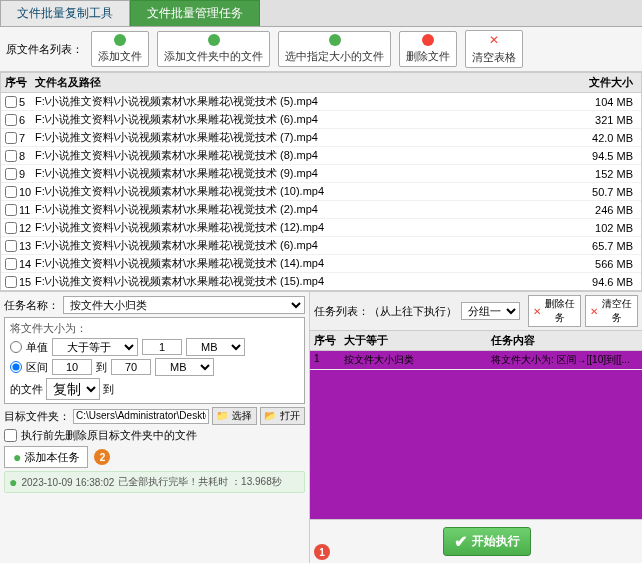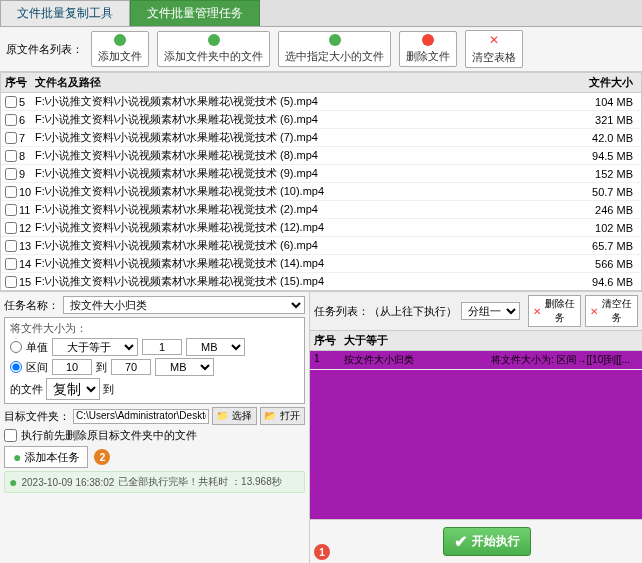--- a/index.html
+++ b/index.html
@@ -310,20 +310,21 @@
         </button>
         <button class="right-clear-btn">
           <span style="color:#f44336;">✕</span>
           <span>清空任务</span>
         </button>
       </div>
 
       <div class="task-table-header">
         <span>序号</span>
         <span>大于等于</span>
+        <span>任务内容</span>
       </div>
 
       <div class="right-panel-content">
 
       <div class="task-row">
     <span>1</span>
     <span class="task-content">按文件大小归类</span>
     <span class="task-content">将文件大小为: 区间→[[10]到[[...</span>
   </div>
         </div>

